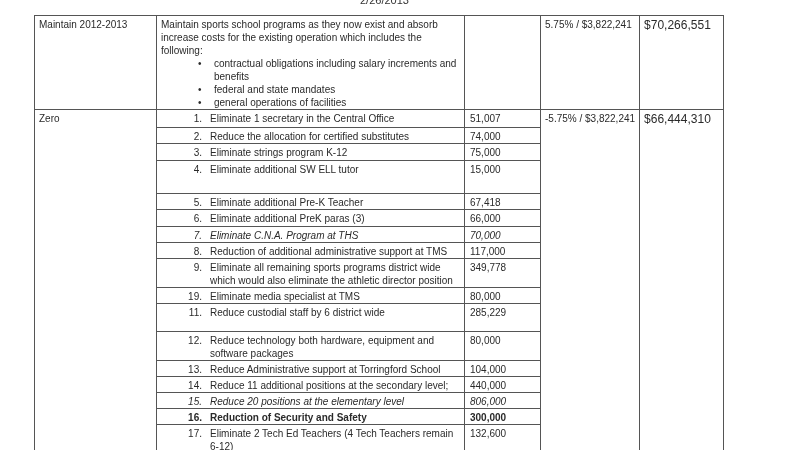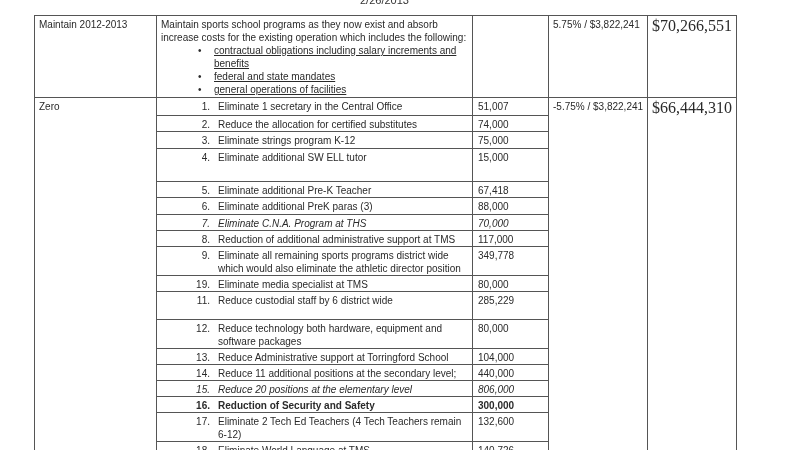--- a/index.html
+++ b/index.html
@@ -28,29 +28,29 @@
     overflow: hidden;
     white-space: nowrap;
   }
   .c1 { width: 122px; }
   .c2 { width: 304px; }
   .c3 { width: 76px; }
   .c4 { width: 96px; }
   .c5 { width: 84px; }
   .desc { white-space: normal !important; }
   .desc ul { margin: 0; padding: 0 0 0 37px; list-style: none; }
-  .desc li { position: relative; padding-left: 16px; text-decoration: underline; }
+  .desc li { position: relative; padding-left: 16px; }
   .desc li::before {
     content: "\2022"; position: absolute; left: 0; top: 0; font-size: 10px;
   }
-  .item td.num-cell { padding-left: 36px; }
+  .item td.num-cell { padding-left: 28px; }
   .item .n { display: inline-block; width: 17px; text-align: right; margin-right: 8px; }
   .item .t { white-space: normal; display: inline-block; vertical-align: top; width: 250px; }
   .amt { padding-left: 5px !important; }
-  .total { font-size: 16px; padding-top: 3px !important; font-family: Liberation Serif, serif; }
+  .total { font-size: 12px; padding-top: 3px !important; }
   .pct { font-size: 10px; }
 </style>
 </head>
 <body>
 
 <div class="date">2/26/2013</div>
 
 <table class="tbl">
   <colgroup>
     <col class="c1">
@@ -92,21 +92,21 @@
       <tr class="item" style="height: 33px;">
         <td class="num-cell"><span class="n">4.</span><span class="t">Eliminate additional SW ELL tutor</span></td>
         <td class="amt">15,000</td>
       </tr>
       <tr class="item" style="height: 16px;">
         <td class="num-cell"><span class="n">5.</span><span class="t">Eliminate additional Pre-K Teacher</span></td>
         <td class="amt">67,418</td>
       </tr>
       <tr class="item" style="height: 17px;">
         <td class="num-cell"><span class="n">6.</span><span class="t">Eliminate additional PreK paras (3)</span></td>
-        <td class="amt">88,000</td>
+        <td class="amt">66,000</td>
       </tr>
       <tr class="item" style="height: 16px; font-style: italic;">
         <td class="num-cell"><span class="n">7.</span><span class="t">Eliminate C.N.A. Program at THS</span></td>
         <td class="amt">70,000</td>
       </tr>
       <tr class="item" style="height: 15px;">
         <td class="num-cell"><span class="n">8.</span><span class="t">Reduction of additional administrative support at TMS</span></td>
         <td class="amt">117,000</td>
       </tr>
       <tr class="item" style="height: 23px;">

